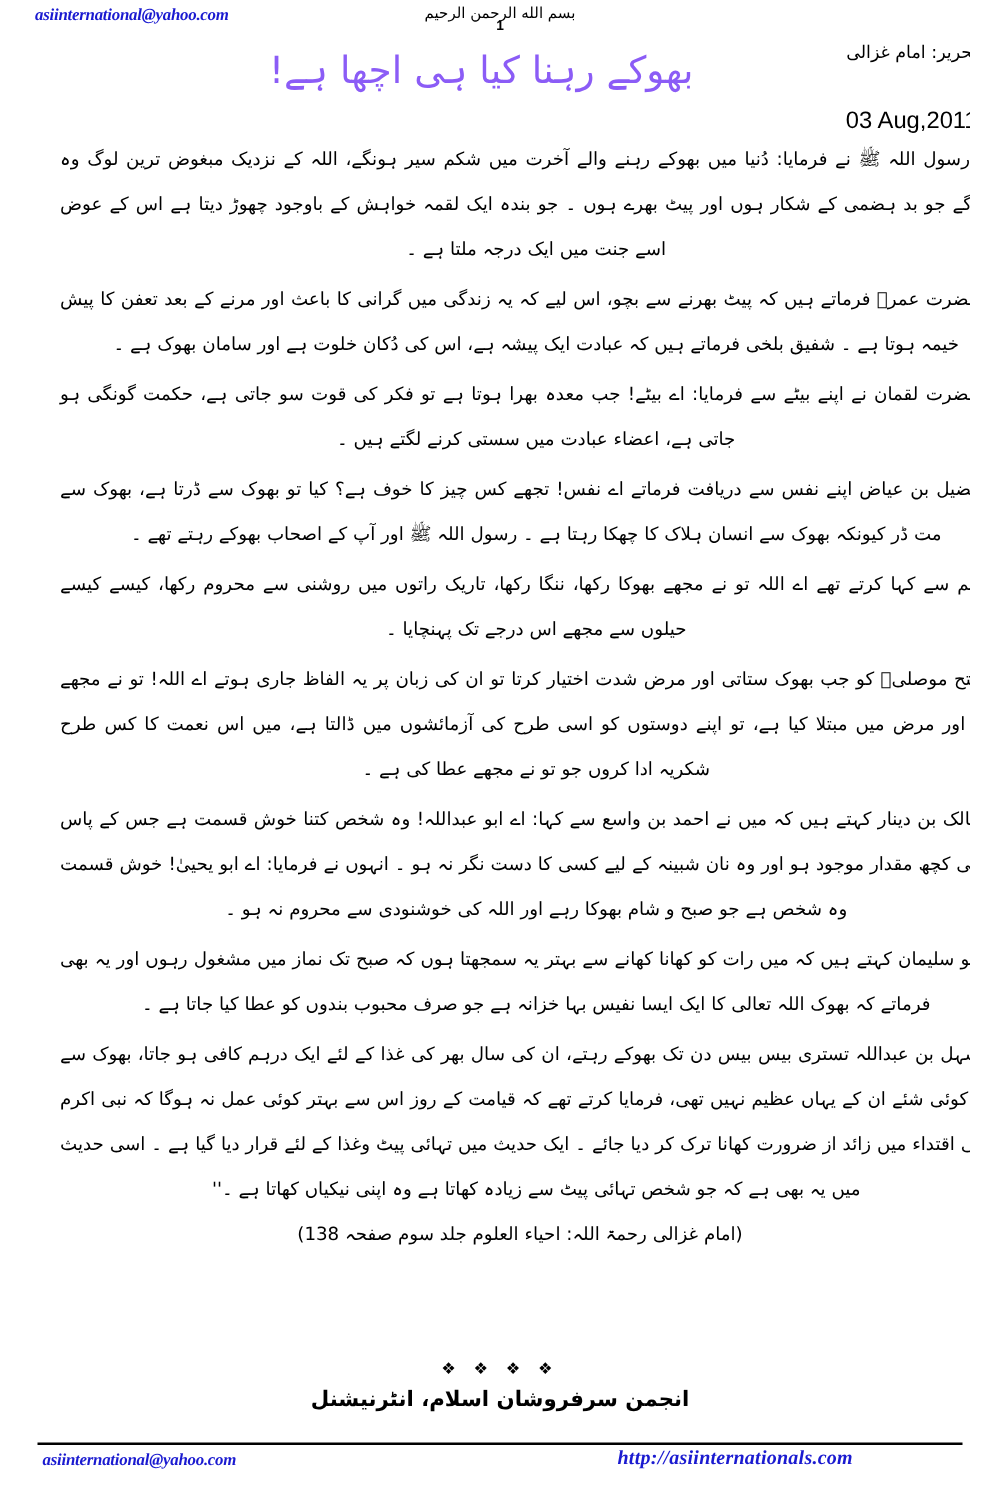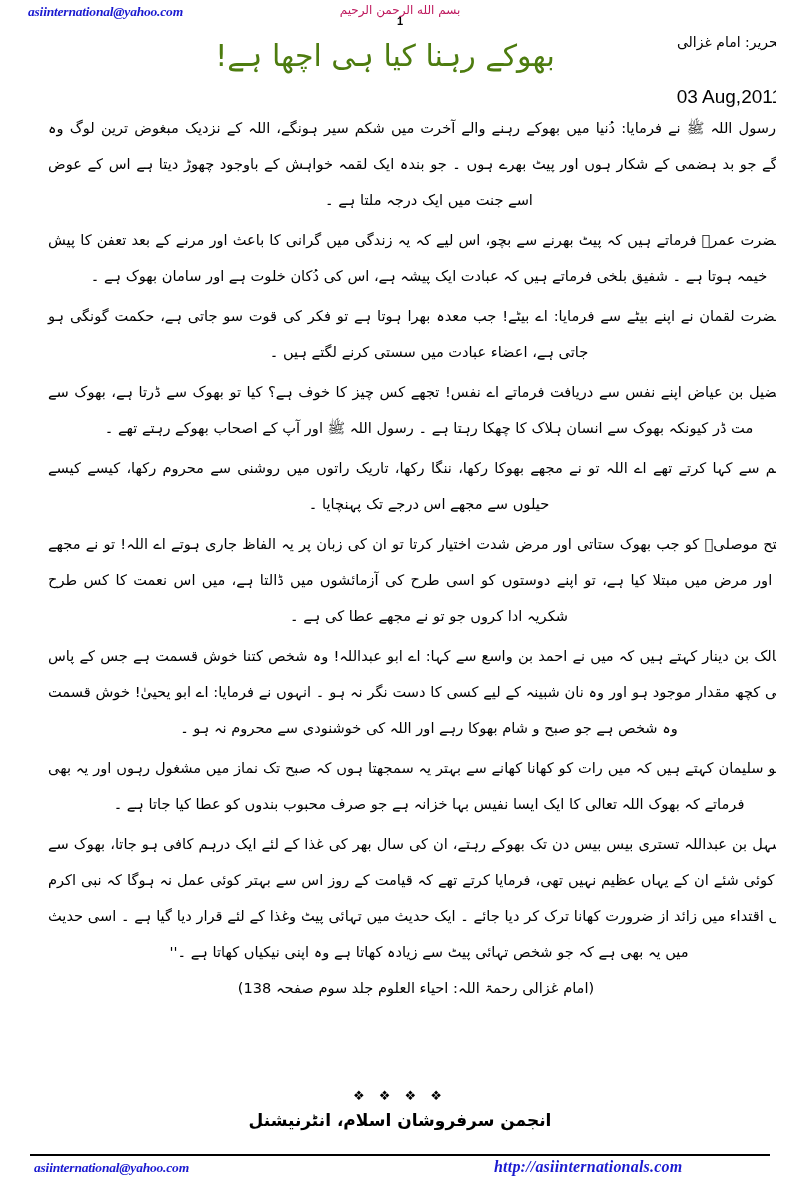--- a/index.html
+++ b/index.html
@@ -36,21 +36,21 @@
     letter-spacing: -0.2px;
   }
   .bismillah {
     position: absolute;
     left: 0;
     right: 0;
     top: 3px;
     text-align: center;
     font-family: "DejaVu Sans", sans-serif;
     font-size: 12px;
-    color: #be185d;
+    color: #000000;
     direction: rtl;
   }
   .page-number {
     position: absolute;
     left: 0;
     right: 0;
     top: 15px;
     text-align: center;
     font-family: "Liberation Sans", sans-serif;
     font-size: 11px;
@@ -90,21 +90,21 @@
   }
   .main-title {
     position: absolute;
     left: 0;
     right: 0;
     top: 8px;
     text-align: center;
     direction: rtl;
     font-family: "DejaVu Sans", sans-serif;
     font-size: 30px;
-    color: #4d7c0f;
+    color: #8b5cf6;
     padding-right: 30px;
   }
 
   
   .body-area {
     position: absolute;
     top: 110px;
     left: 20px;
     width: 762px;
     margin-left: 28px;

